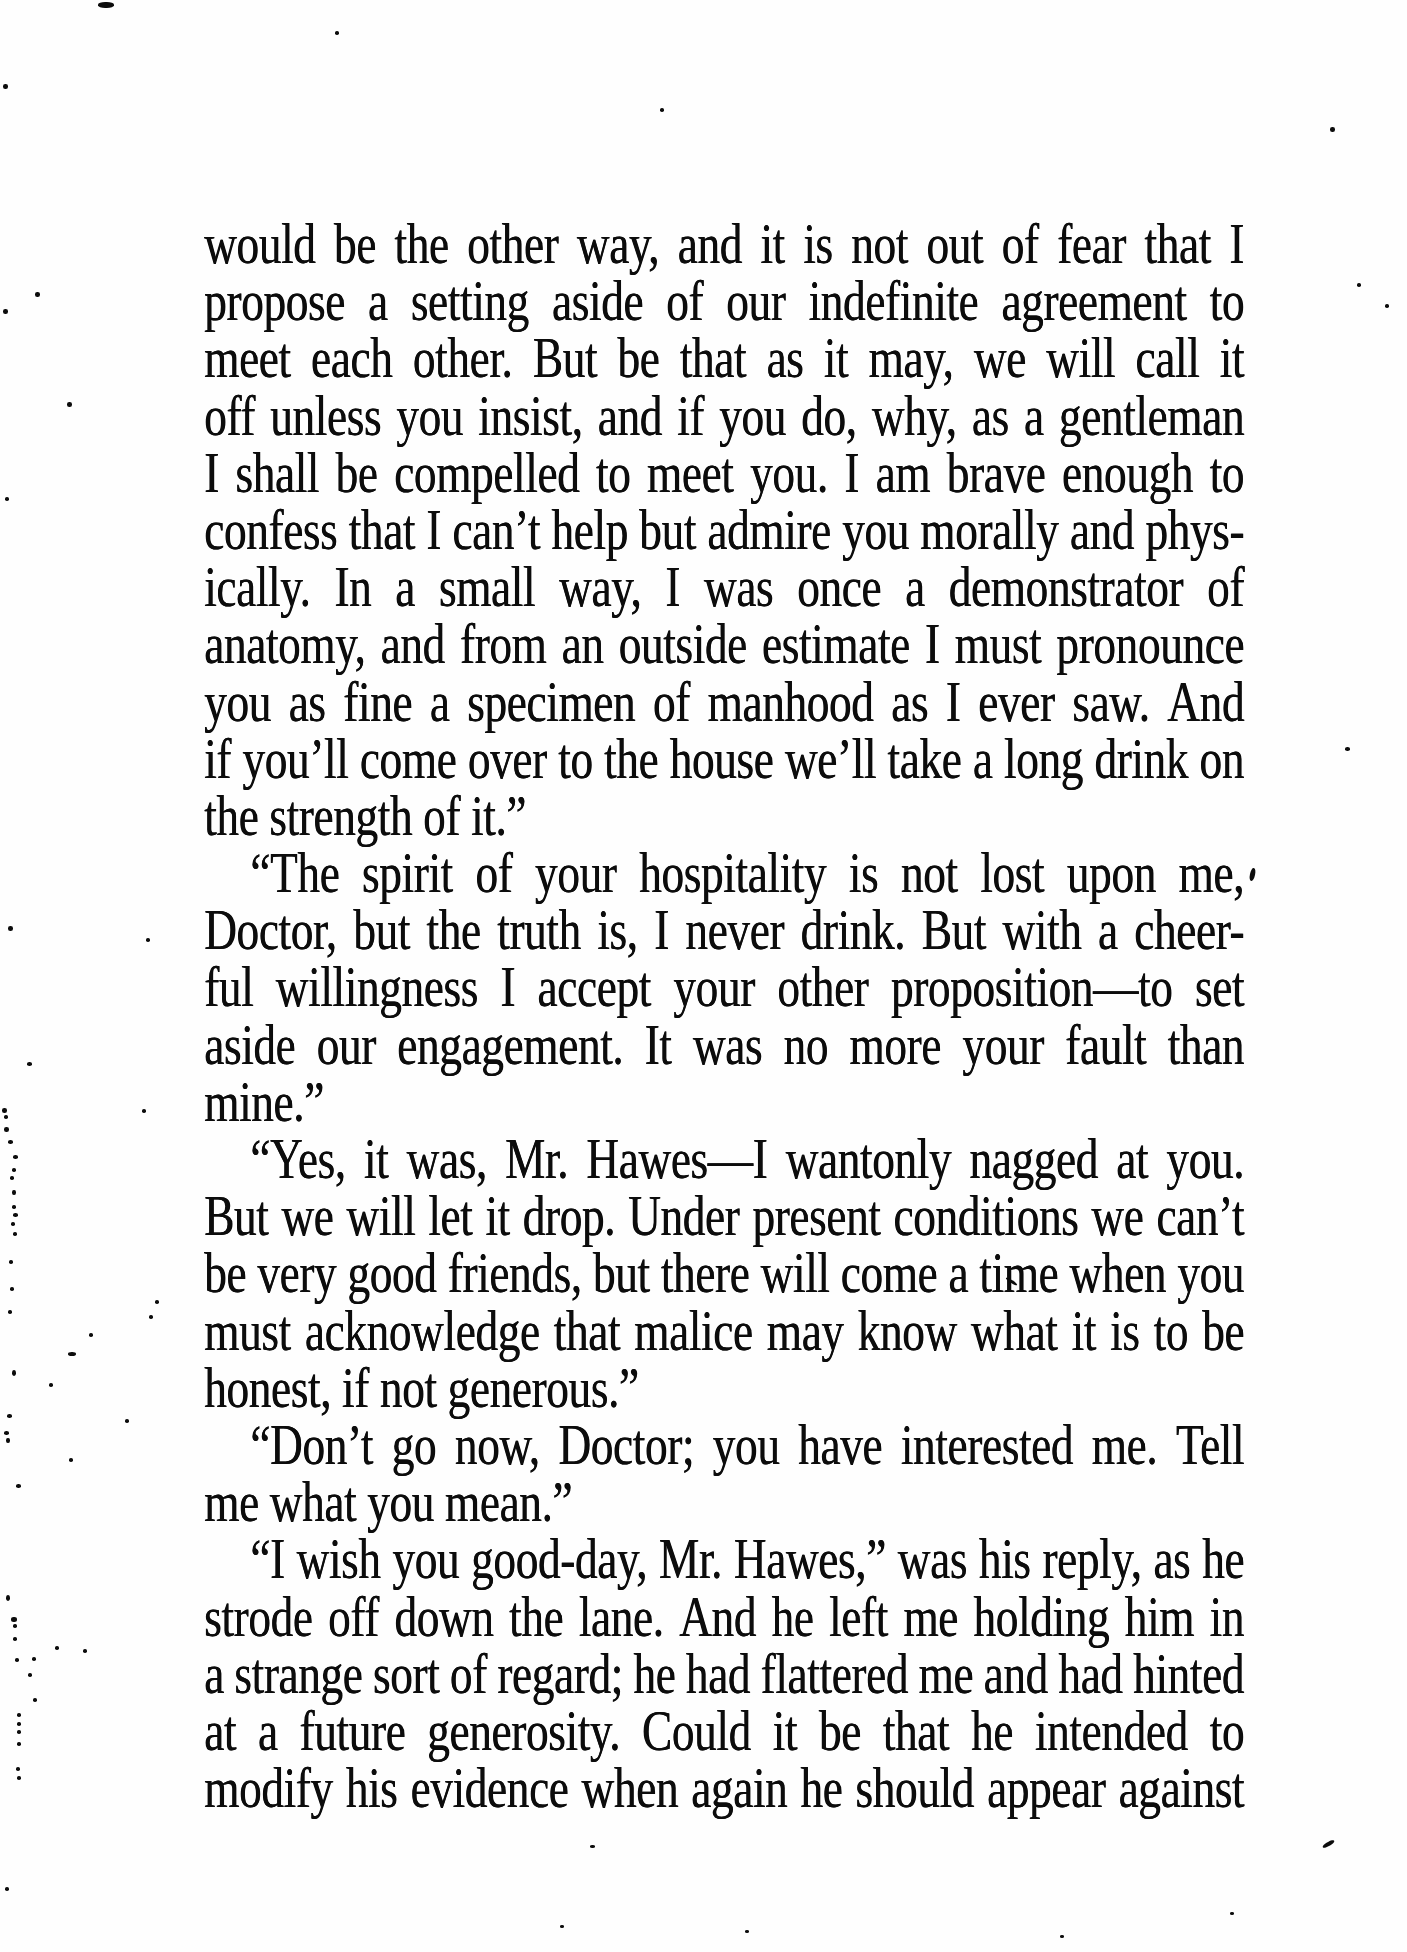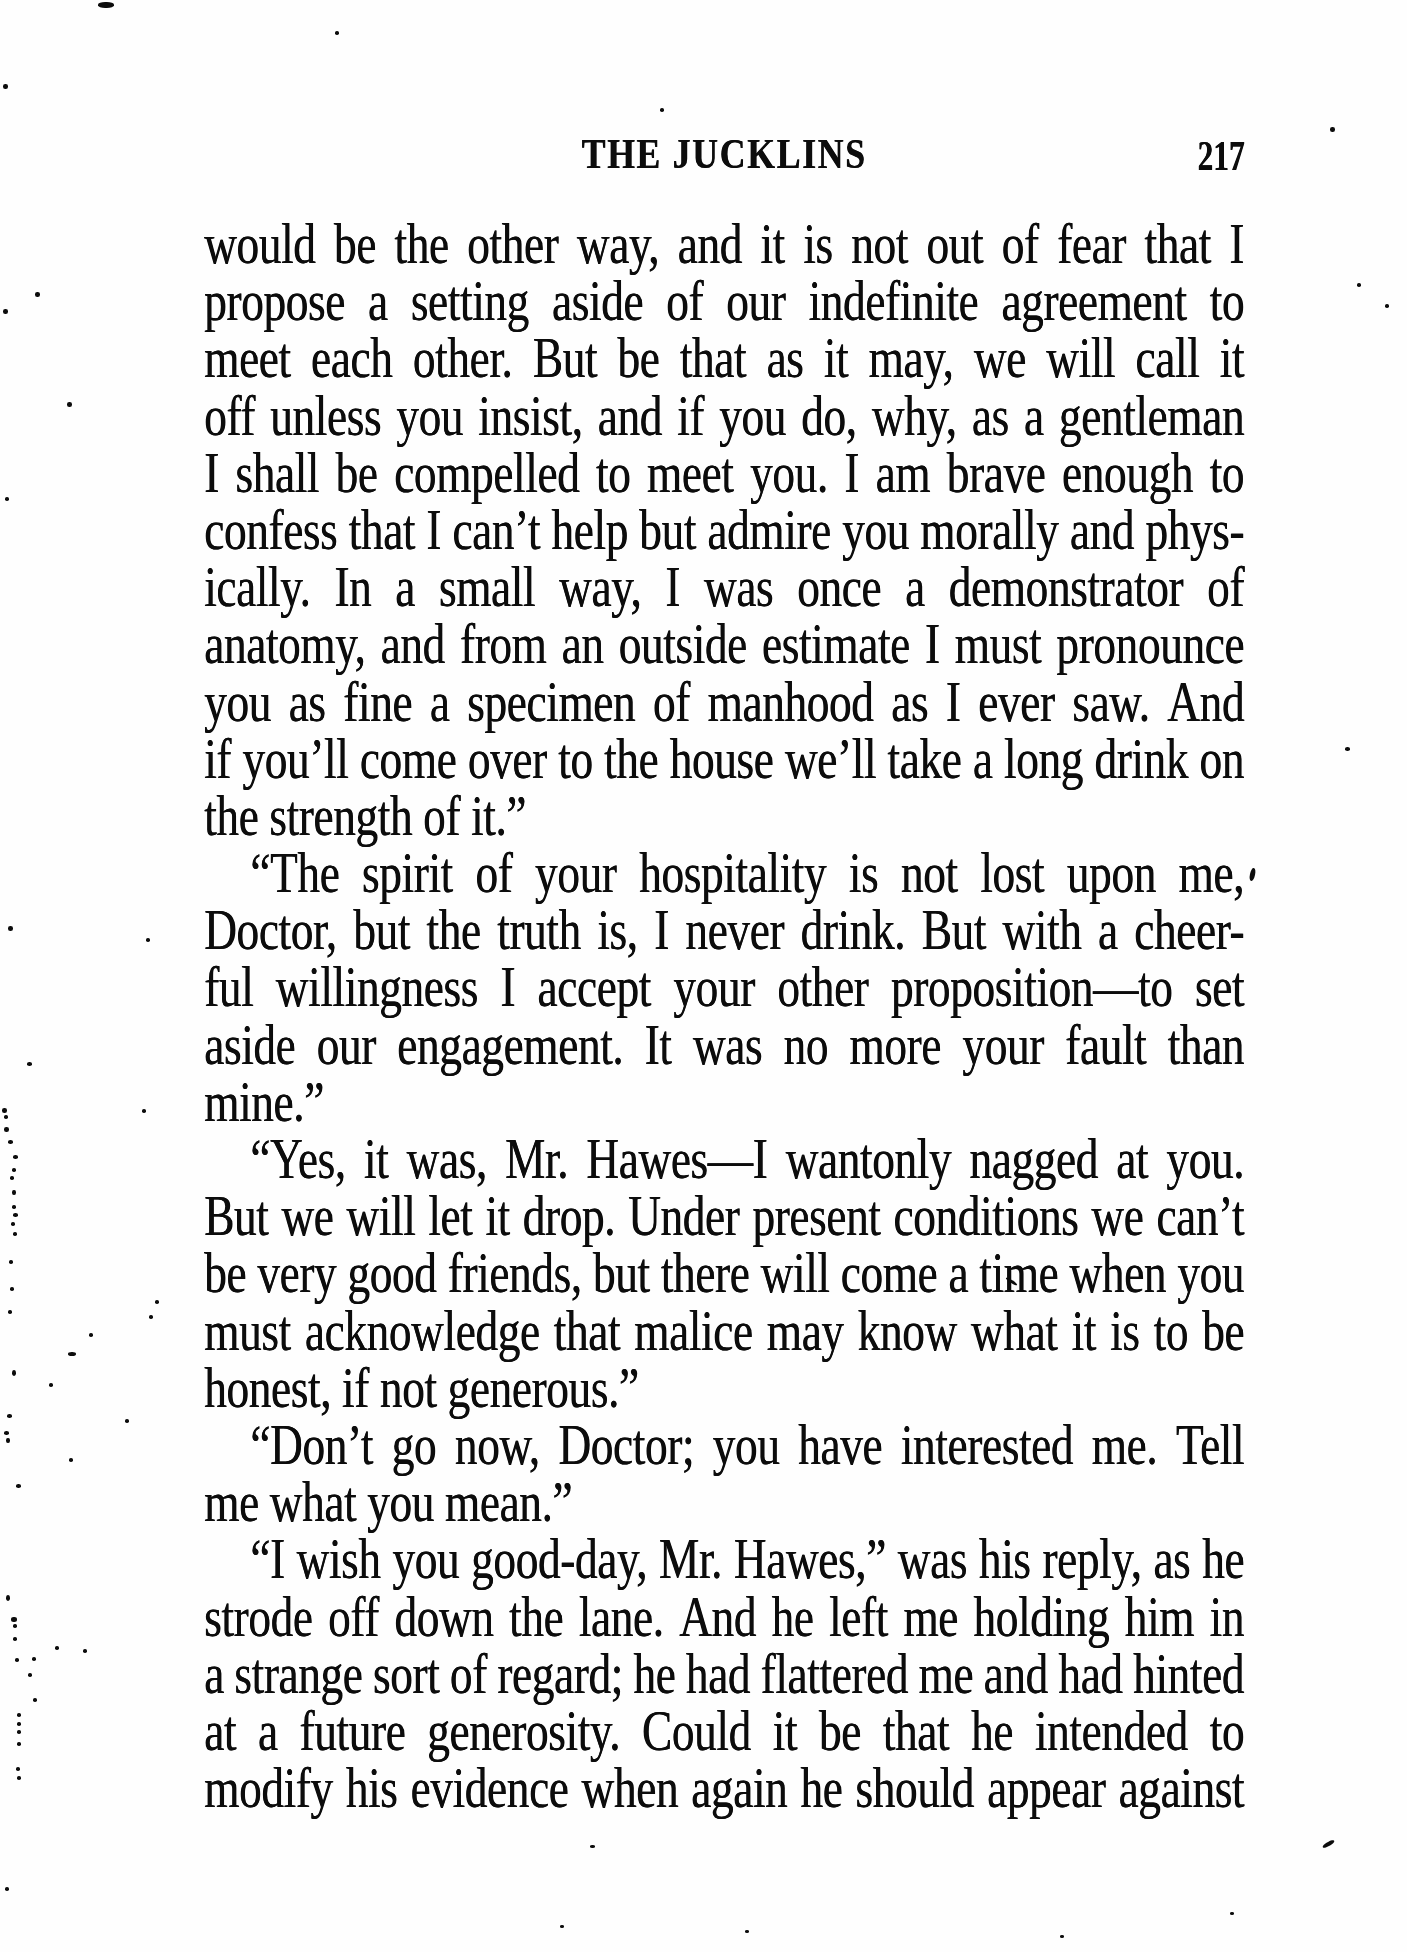--- a/index.html
+++ b/index.html
@@ -45,24 +45,20 @@
   .line.just { display: flex; justify-content: space-between; }
   .line.indent { padding-left: 57px; }   
   
   .noise-layer { position: absolute; left: 0; top: 0; width: 100%; height: 100%; pointer-events: none; }
   .speck { position: absolute; border-radius: 45%; }
 </style>
 </head>
 <body style="background: rgb(254, 254, 254);">
 
 <div class="scan-page" style="color: rgb(12, 12, 12);">
-  <div class="page-header">
-    <span class="running-title">THE JUCKLINS</span>
-    <span class="page-number">217</span>
-  </div>
   <div class="page-body">
       <div class="line just">
         <span>would</span>
         <span>be</span>
         <span>the</span>
         <span>other</span>
         <span>way,</span>
         <span>and</span>
         <span>it</span>
         <span>is</span>

